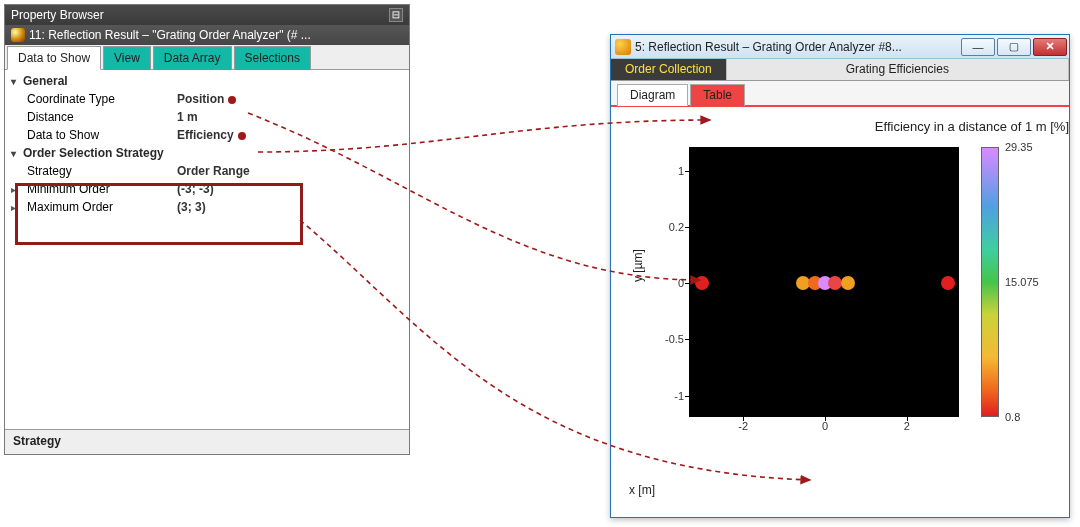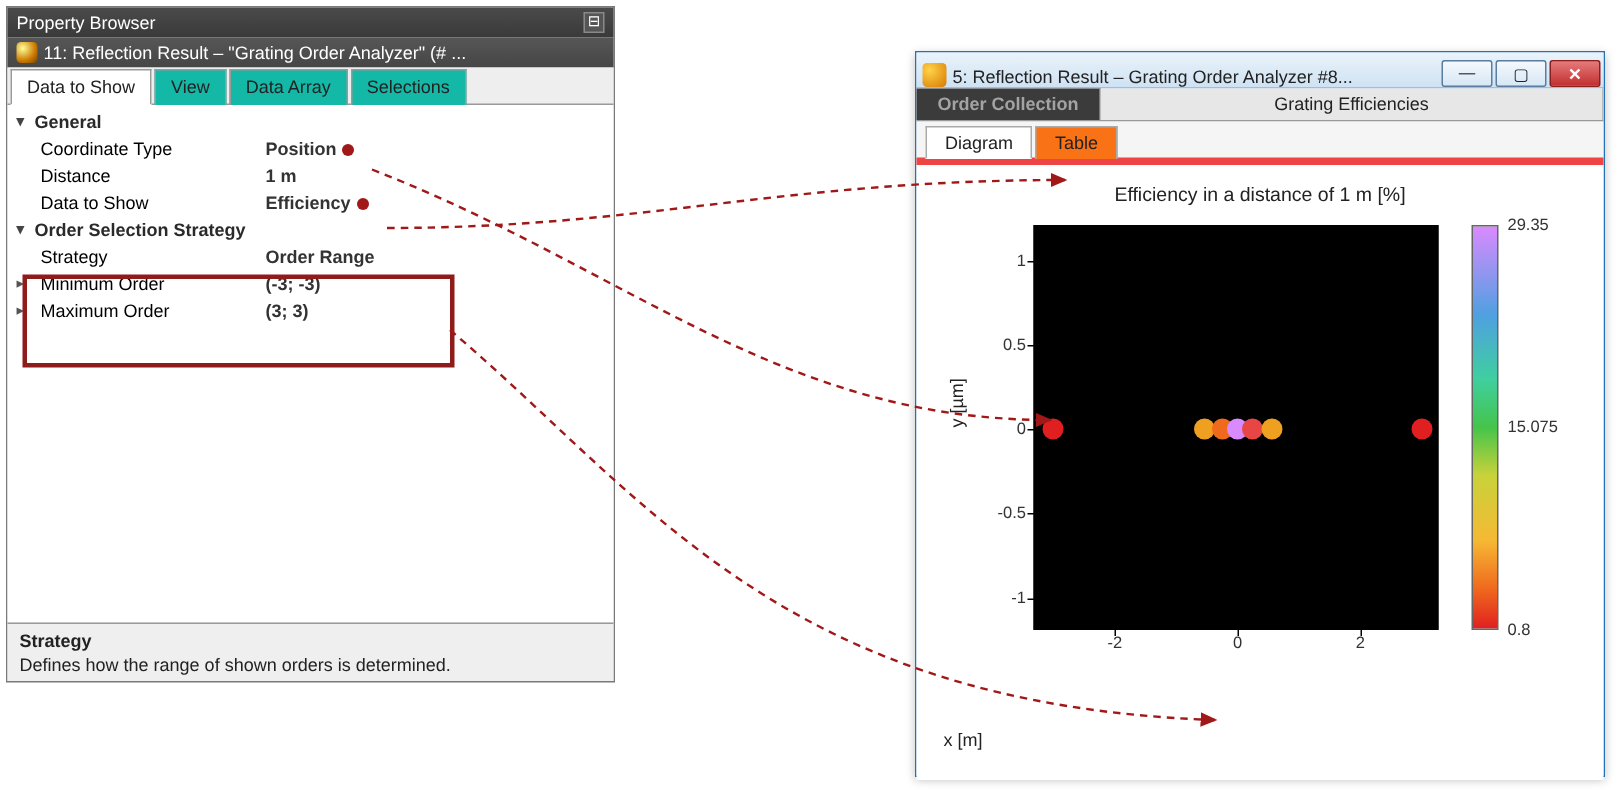--- a/index.html
+++ b/index.html
@@ -140,21 +140,21 @@
     width: 460px; height: 484px;
     border: 1px solid #2372b8;
     background: #fff;
     box-shadow: 0 2px 6px rgba(0,0,0,.25);
   }
   .res-titlebar {
     height: 24px;
     background: linear-gradient(#eaf3fb,#cfe2f3);
     border-bottom: 1px solid #9bc0dd;
     display: flex;
-    align-items: flex-end;
+    align-items: center;
     padding-left: 4px;
     font-size: 12px;
   }
   .res-titlebar .ic {
     width:16px;height:16px;margin-right:4px;
     background: radial-gradient(circle at 30% 30%, #ffd24a, #d87a00);
     border-radius:3px;
   }
   .res-titlebar .title { flex:1; white-space:nowrap; overflow:hidden; text-overflow:ellipsis; }
   .win-btns { display:flex; margin-right:2px; }
@@ -174,52 +174,51 @@
     background:#e7e7e7;
     border-bottom:1px solid #999;
   }
   .res-toptab {
     padding: 3px 14px;
     font-size:12px;
     border-right:1px solid #bbb;
   }
   .res-toptab.active {
     background:#3b3b3b;
-    color:#a3a3a3;
-    font-weight:bold;
+    color:#fde047;
   }
   .res-subtabs {
     display:flex;
     padding:2px 0 0 6px;
-    border-bottom: 5px solid #ef4444;
+    border-bottom: 2px solid #ef4444;
     background:#f5f5f5;
     text-align:right;
   }
   .res-subtab {
     padding:3px 12px;
     border:1px solid #aaa;
     border-bottom:none;
     margin-right:2px;
-    background:#f97316;
+    background:#ef4444;
     position:relative; top:1px;
     font-size:12px;
   }
   .res-subtab.active {
     background:#fff;
     border-bottom:1px solid #fff;
   }
   .res-plot-area {
     position:relative;
     height: 410px;
     background:#fff;
   }
   .plot-title {
     position:absolute;
     left:0;right:0; top:12px;
-    text-align:center;
+    text-align:right;
     font-size:13px;
     color:#222;
   }
   .plot-box {
     position:absolute;
     left:78px; top:40px;
     width:270px; height:270px;
     background:#000;
     border:1px solid #000;
   }
@@ -352,21 +351,20 @@
     </div>
     <div class="pb-row">
       <span class="chevr">▸</span>
       <span class="name">Maximum Order</span>
       <span class="val bold">(3; 3)</span>
     </div>
   </div>
 
   <div class="pb-footer">
     <div class="ftitle">Strategy</div>
-    <div>Defines how the range of shown orders is determined.</div>
   </div>
 
   <div class="highlight-box"></div>
 </div>
 
 <div class="res-window">
   <div class="res-titlebar">
     <span class="ic"></span>
     <span class="title">5: Reflection Result – Grating Order Analyzer #8...</span>
     <div class="win-btns">
@@ -396,21 +394,21 @@
         <div class="pt" style="left: 135px; top: 135px; background: rgb(217, 138, 255);"></div>
         <div class="pt" style="left: 145.227px; top: 135px; background: rgb(232, 69, 69);"></div>
         <div class="pt" style="left: 157.5px; top: 135px; background: rgb(240, 160, 32);"></div>
         <div class="pt" style="left: 257.727px; top: 135px; background: rgb(224, 32, 32);"></div>
         <div class="ytick" style="top: 247.5px;">-1</div>
         <div class="tickmark-y" style="top: 247.5px;"></div>
         <div class="ytick" style="top: 191.25px;">-0.5</div>
         <div class="tickmark-y" style="top: 191.25px;"></div>
         <div class="ytick" style="top: 135px;">0</div>
         <div class="tickmark-y" style="top: 135px;"></div>
-        <div class="ytick" style="top: 78.75px;">0.5</div>
+        <div class="ytick" style="top: 78.75px;">0.2</div>
         <div class="tickmark-y" style="top: 78.75px;"></div>
         <div class="ytick" style="top: 22.5px;">1</div>
         <div class="tickmark-y" style="top: 22.5px;"></div>
         <div class="xtick" style="left: 53.1818px;">-2</div>
         <div class="tickmark-x" style="left: 53.1818px;"></div>
         <div class="xtick" style="left: 135px;">0</div>
         <div class="tickmark-x" style="left: 135px;"></div>
         <div class="xtick" style="left: 216.818px;">2</div>
         <div class="tickmark-x" style="left: 216.818px;"></div>
       </div>

